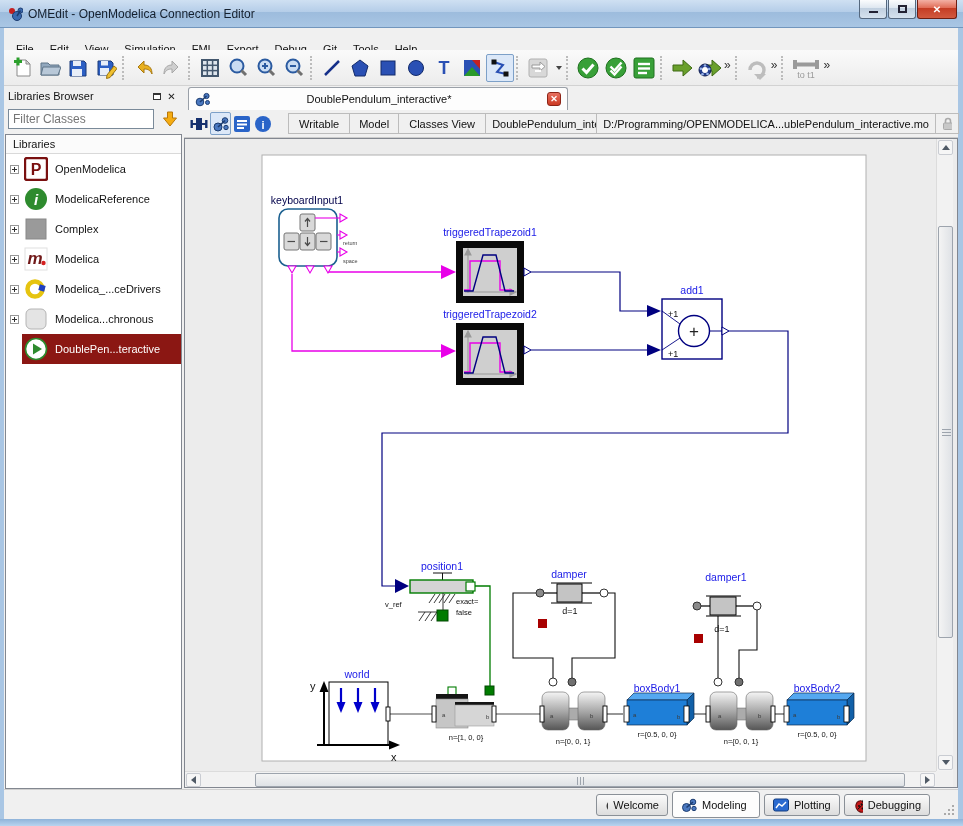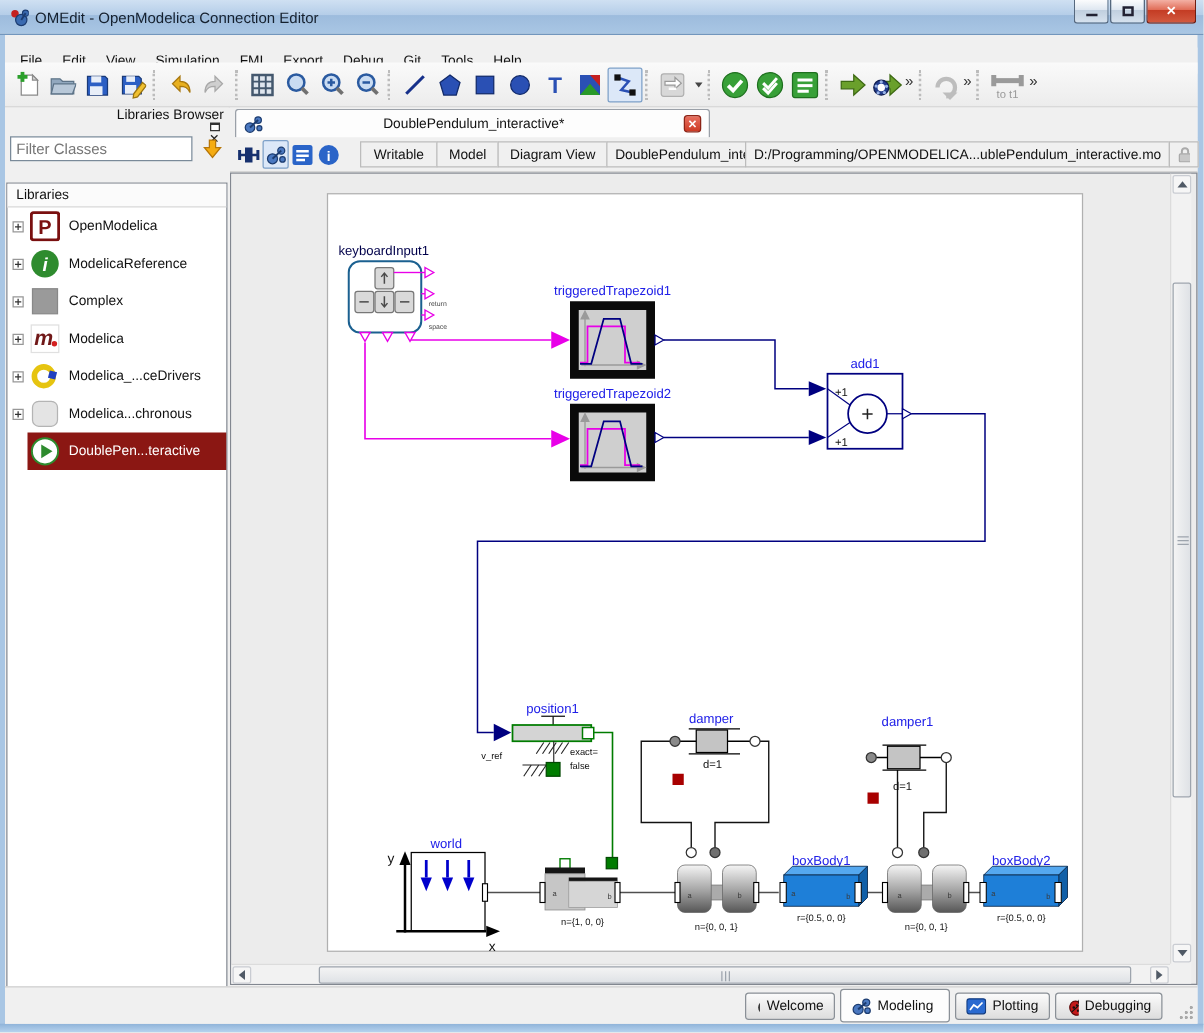--- a/index.html
+++ b/index.html
@@ -28,28 +28,28 @@
 
   .toolbar { left:4px; top:50px; width:954px; height:36px; background:linear-gradient(#fafafa,#ececec);
     border-bottom:1px solid #d2d2d2; display:flex; align-items:center; padding-left:4px; }
   .tb-btn { width:28px; height:28px; display:flex; align-items:center; justify-content:center; border:1px solid transparent; border-radius:2px; }
   .tb-btn.pressed { border:1px solid #7da0c8; background:#dce8f8; }
   .tb-sep { width:6px; height:24px; margin:0 2px; border-left:2px dotted #bcbcbc; }
   .tb-chevron { font-size:12px; color:#333; padding:0 2px 6px 0; }
   .tb-caret { width:0; height:0; border-left:3px solid transparent; border-right:3px solid transparent; border-top:4px solid #444; margin-left:1px; }
 
   
-  .dock-title { left:4px; top:86px; width:179px; height:20px; background:#f0f0f0; display:flex; align-items:flex-end; padding:0 4px;flex-direction:column; }
+  .dock-title { left:4px; top:86px; width:179px; height:20px; background:#f0f0f0; display:flex; align-items:center; padding:0 4px; }
   .dock-title span.t { flex:1; }
   .dock-btn { width:15px; height:14px; display:flex; align-items:center; justify-content:center; color:#222; font-size:10px; }
   .float-glyph { width:8px; height:7px; border:1px solid #333; border-top:2px solid #333; background:#fff; }
   .filter-row { left:8px; top:108px; width:172px; height:22px; display:flex; align-items:center; }
   .filter-input { width:146px; height:20px; border:1px solid #7a8a99; padding:0 4px; font-size:12px; font-family:"Liberation Sans",sans-serif; }
   .filter-btn { width:20px; height:20px; margin-left:6px; display:flex; align-items:center; justify-content:center; }
-  .tree-panel { left:5px; top:134px; width:177px; height:655px; background:#fff; border:1px solid #828790;margin-top:12px; }
+  .tree-panel { left:5px; top:134px; width:177px; height:655px; background:#fff; border:1px solid #828790; }
   .tree-header { height:19px; background:#fbfbfb; border-bottom:1px solid #d9d9d9; display:flex; align-items:center; padding-left:7px; }
   .tree-item { height:30px; display:flex; align-items:center; position:relative; }
   .expander { width:9px; height:9px; border:1px solid #979797; background:#fff; margin:0 4px 0 4px; position:relative; flex:none; }
   .expander:before { content:""; position:absolute; left:1px; top:3px; width:5px; height:1px; background:#333; }
   .expander:after { content:""; position:absolute; left:3px; top:1px; width:1px; height:5px; background:#333; }
   .lib-icon { width:25px; height:25px; flex:none; margin-right:7px; display:flex; align-items:center; justify-content:center; }
   .tree-item.selected { background:#8b1713; color:#fff; margin-left:16px; padding-left:1px; }
   .tree-item.selected .lib-icon { margin-left:0; }
 
   
@@ -472,21 +472,21 @@
       </svg>
     </div>
     <div class="cells">
       <div class="cell" style="width:62px">
           <span>Writable</span>
         </div>
       <div class="cell" style="width:50px">
           <span>Model</span>
         </div>
       <div class="cell" style="width:88px">
-          <span>Diagram View</span>
+          <span>Classes View</span>
         </div>
       <div class="cell clip" style="width:112px">
           <span>DoublePendulum_interactive</span>
         </div>
       <div class="cell clip" style="flex:1">
           <span>D:/Programming/OPENMODELICA...ublePendulum_interactive.mo</span>
         </div>
       <div class="cell" style="width:24px">
         <svg width="12" height="13">
           <rect x="1.5" y="6" width="9" height="6.5" rx="1" fill="#c8c8c8" stroke="#aaa"></rect>

